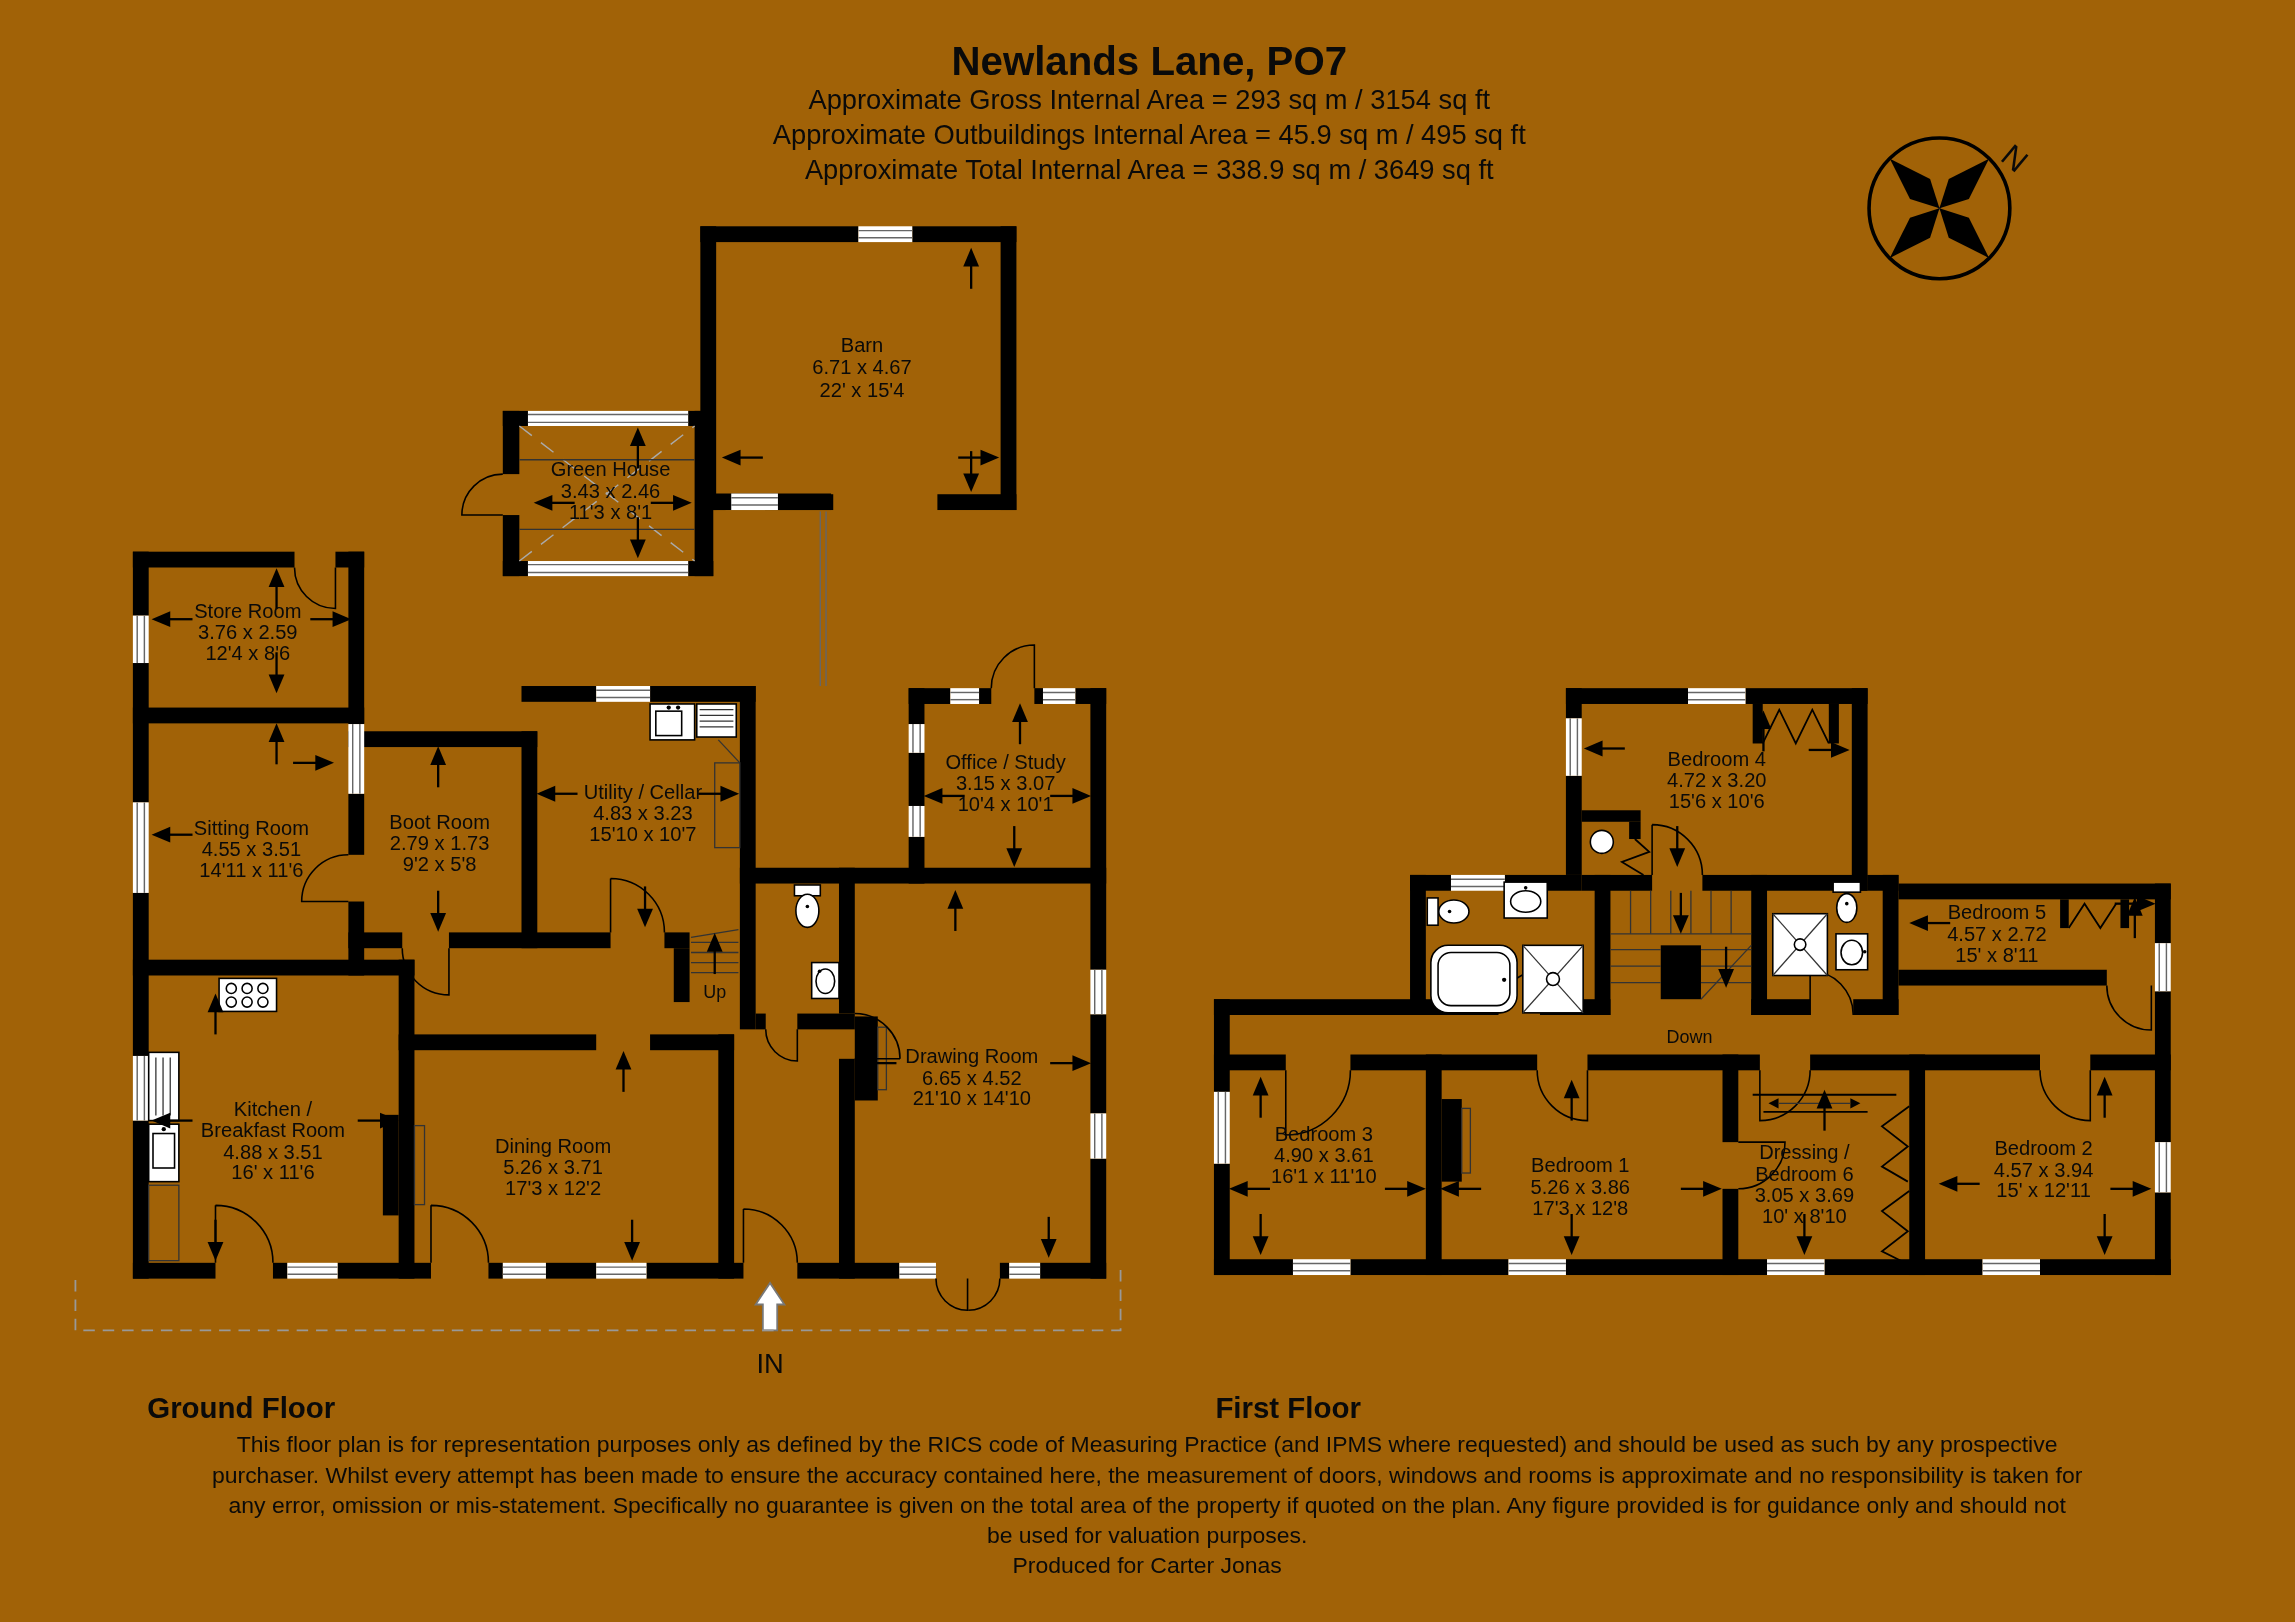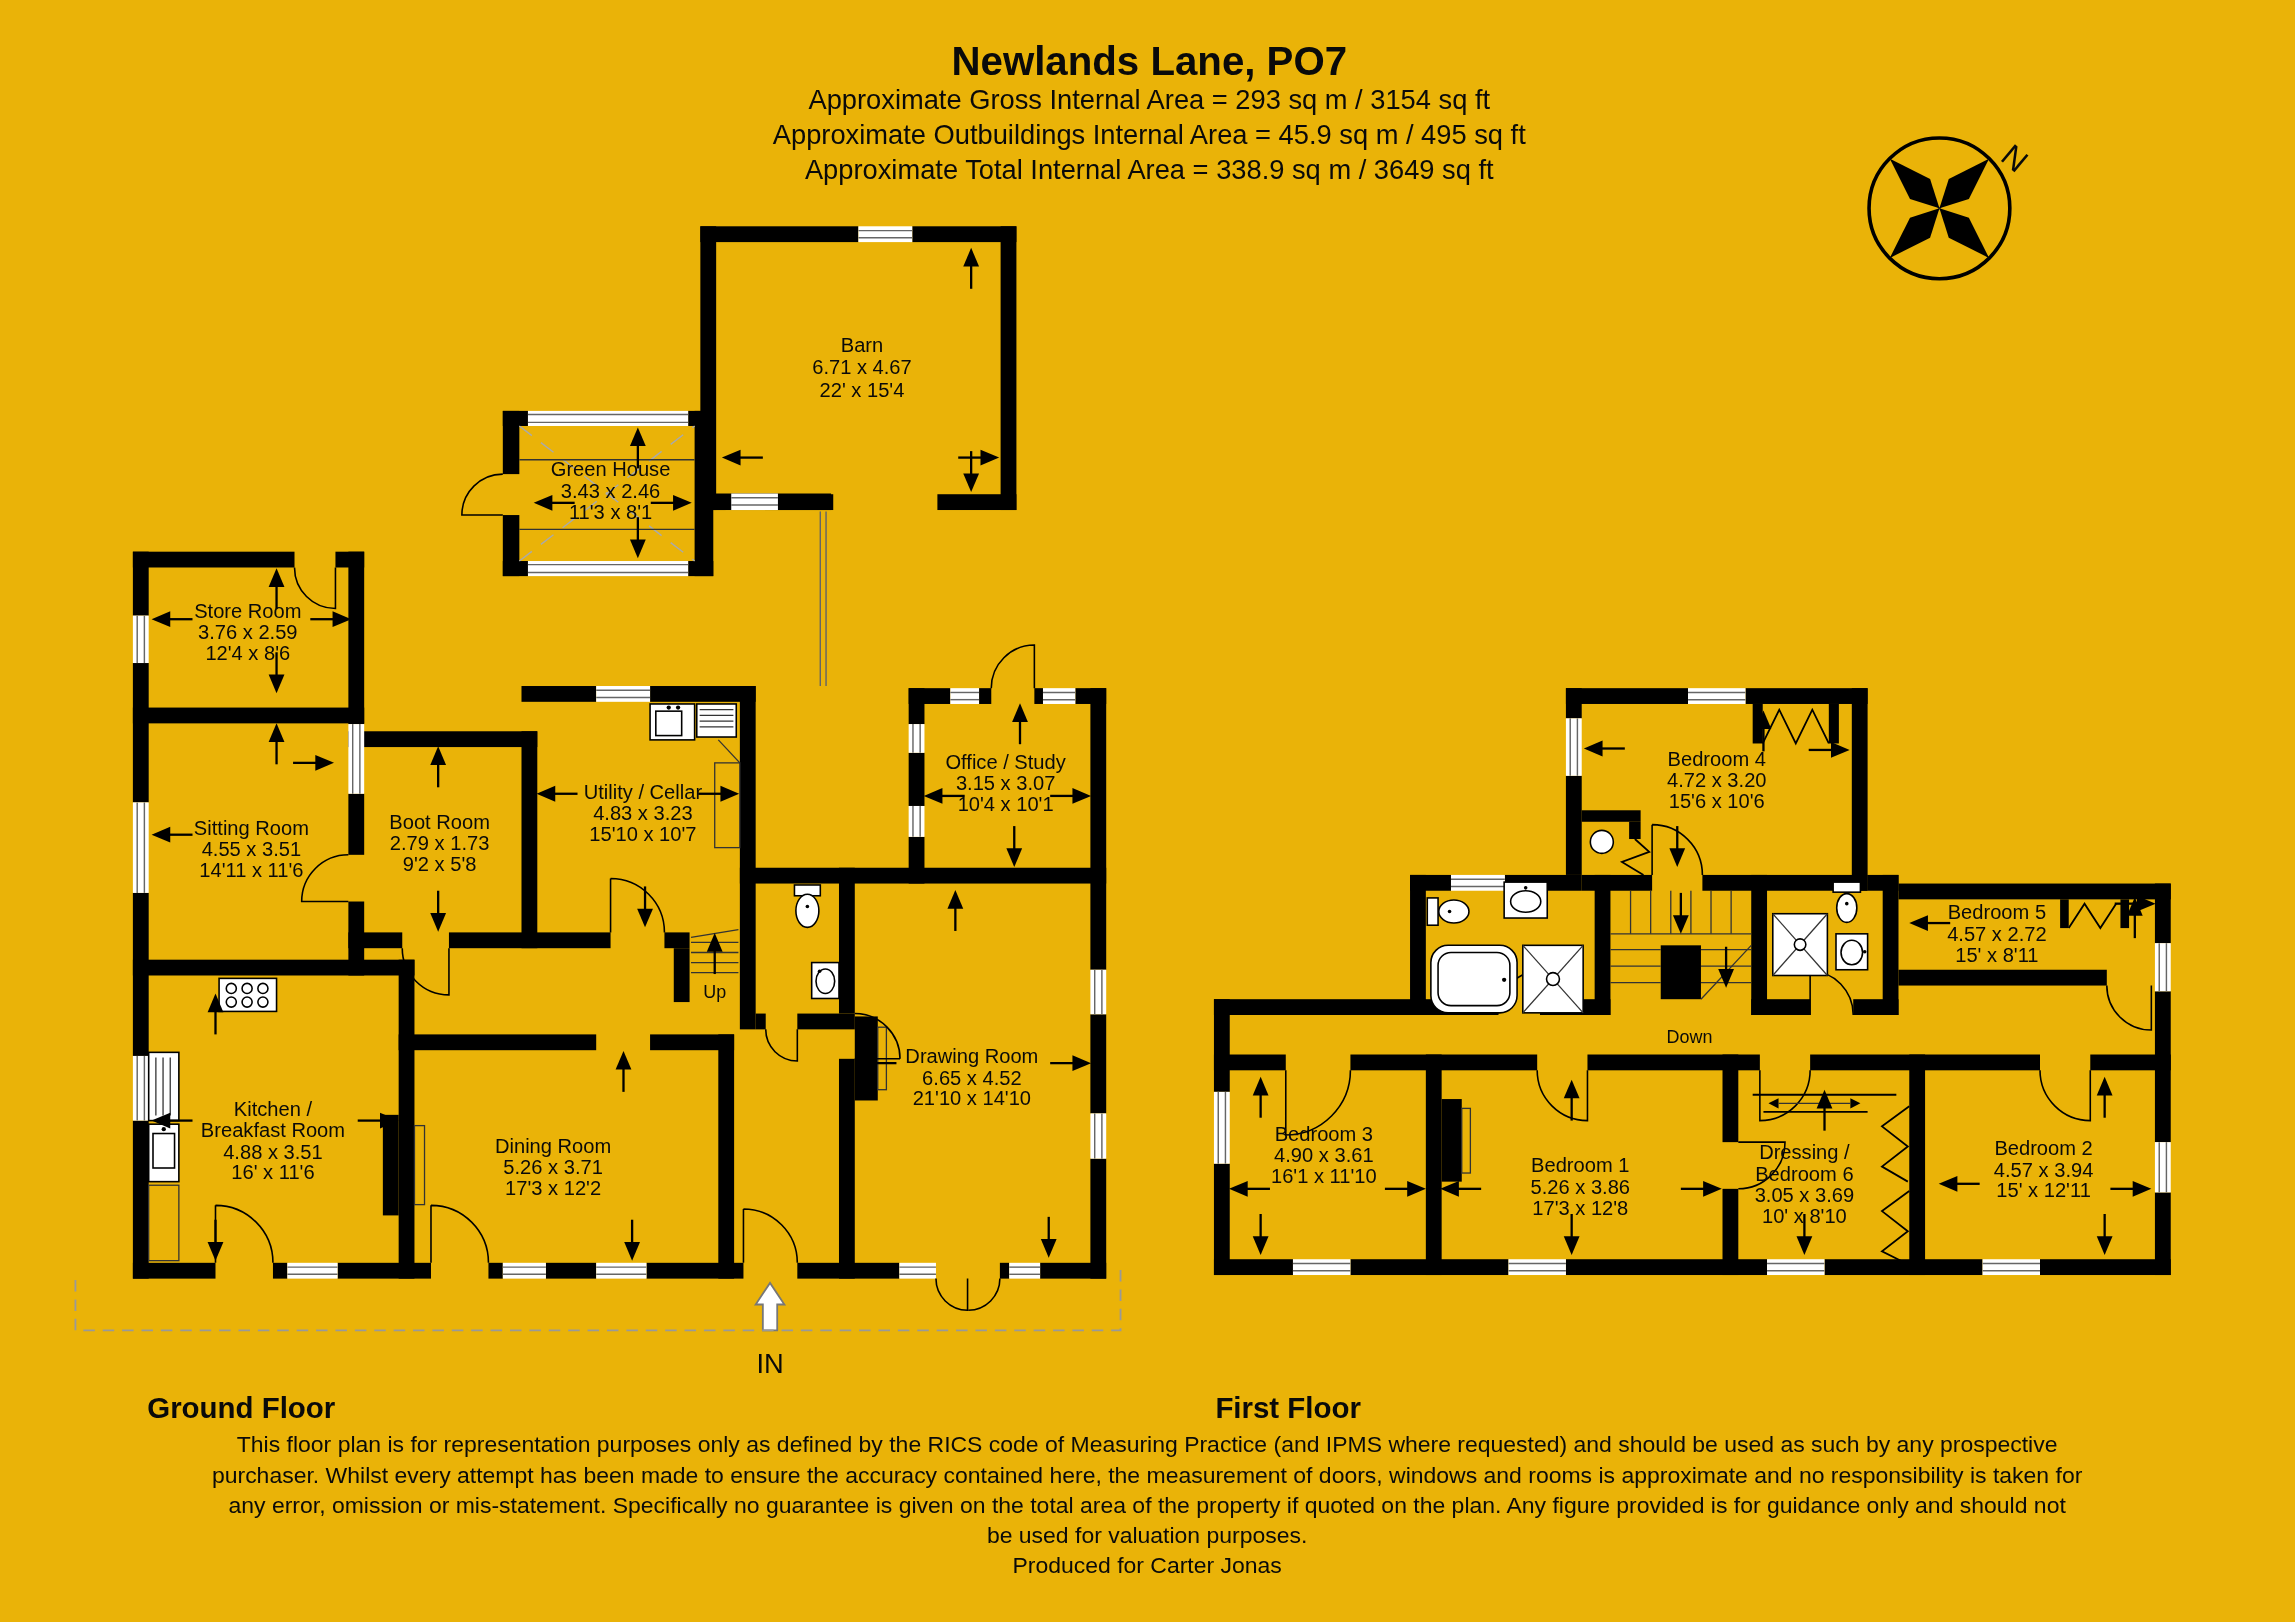--- a/index.html
+++ b/index.html
@@ -1,16 +1,16 @@
 <!DOCTYPE html>
 <html style="font-size:11.5px"><head>
 <meta charset="utf-8">
 <style>
   html,body{margin:0;padding:0;background:#fff;}
-  #page{position:relative;width:2295px;height:1622px;background:#eab308;overflow:hidden;}
+  #page{position:relative;width:2295px;height:1622px;background:#a16207;overflow:hidden;}
   svg{display:block;}
   text{font-family:"Liberation Sans","DejaVu Sans",sans-serif;fill:#0a0a0a;}
   .title{font-size:56px;font-weight:bold;}
   .sub{font-size:38px;}
   .room{font-size:28px;}
   .tiny{font-size:25px;}
   .floorlbl{font-size:41px;font-weight:bold;}
   .disc{font-size:32px;}
   .inlbl{font-size:38px;}
   .wall{fill:#000;stroke:none;}

